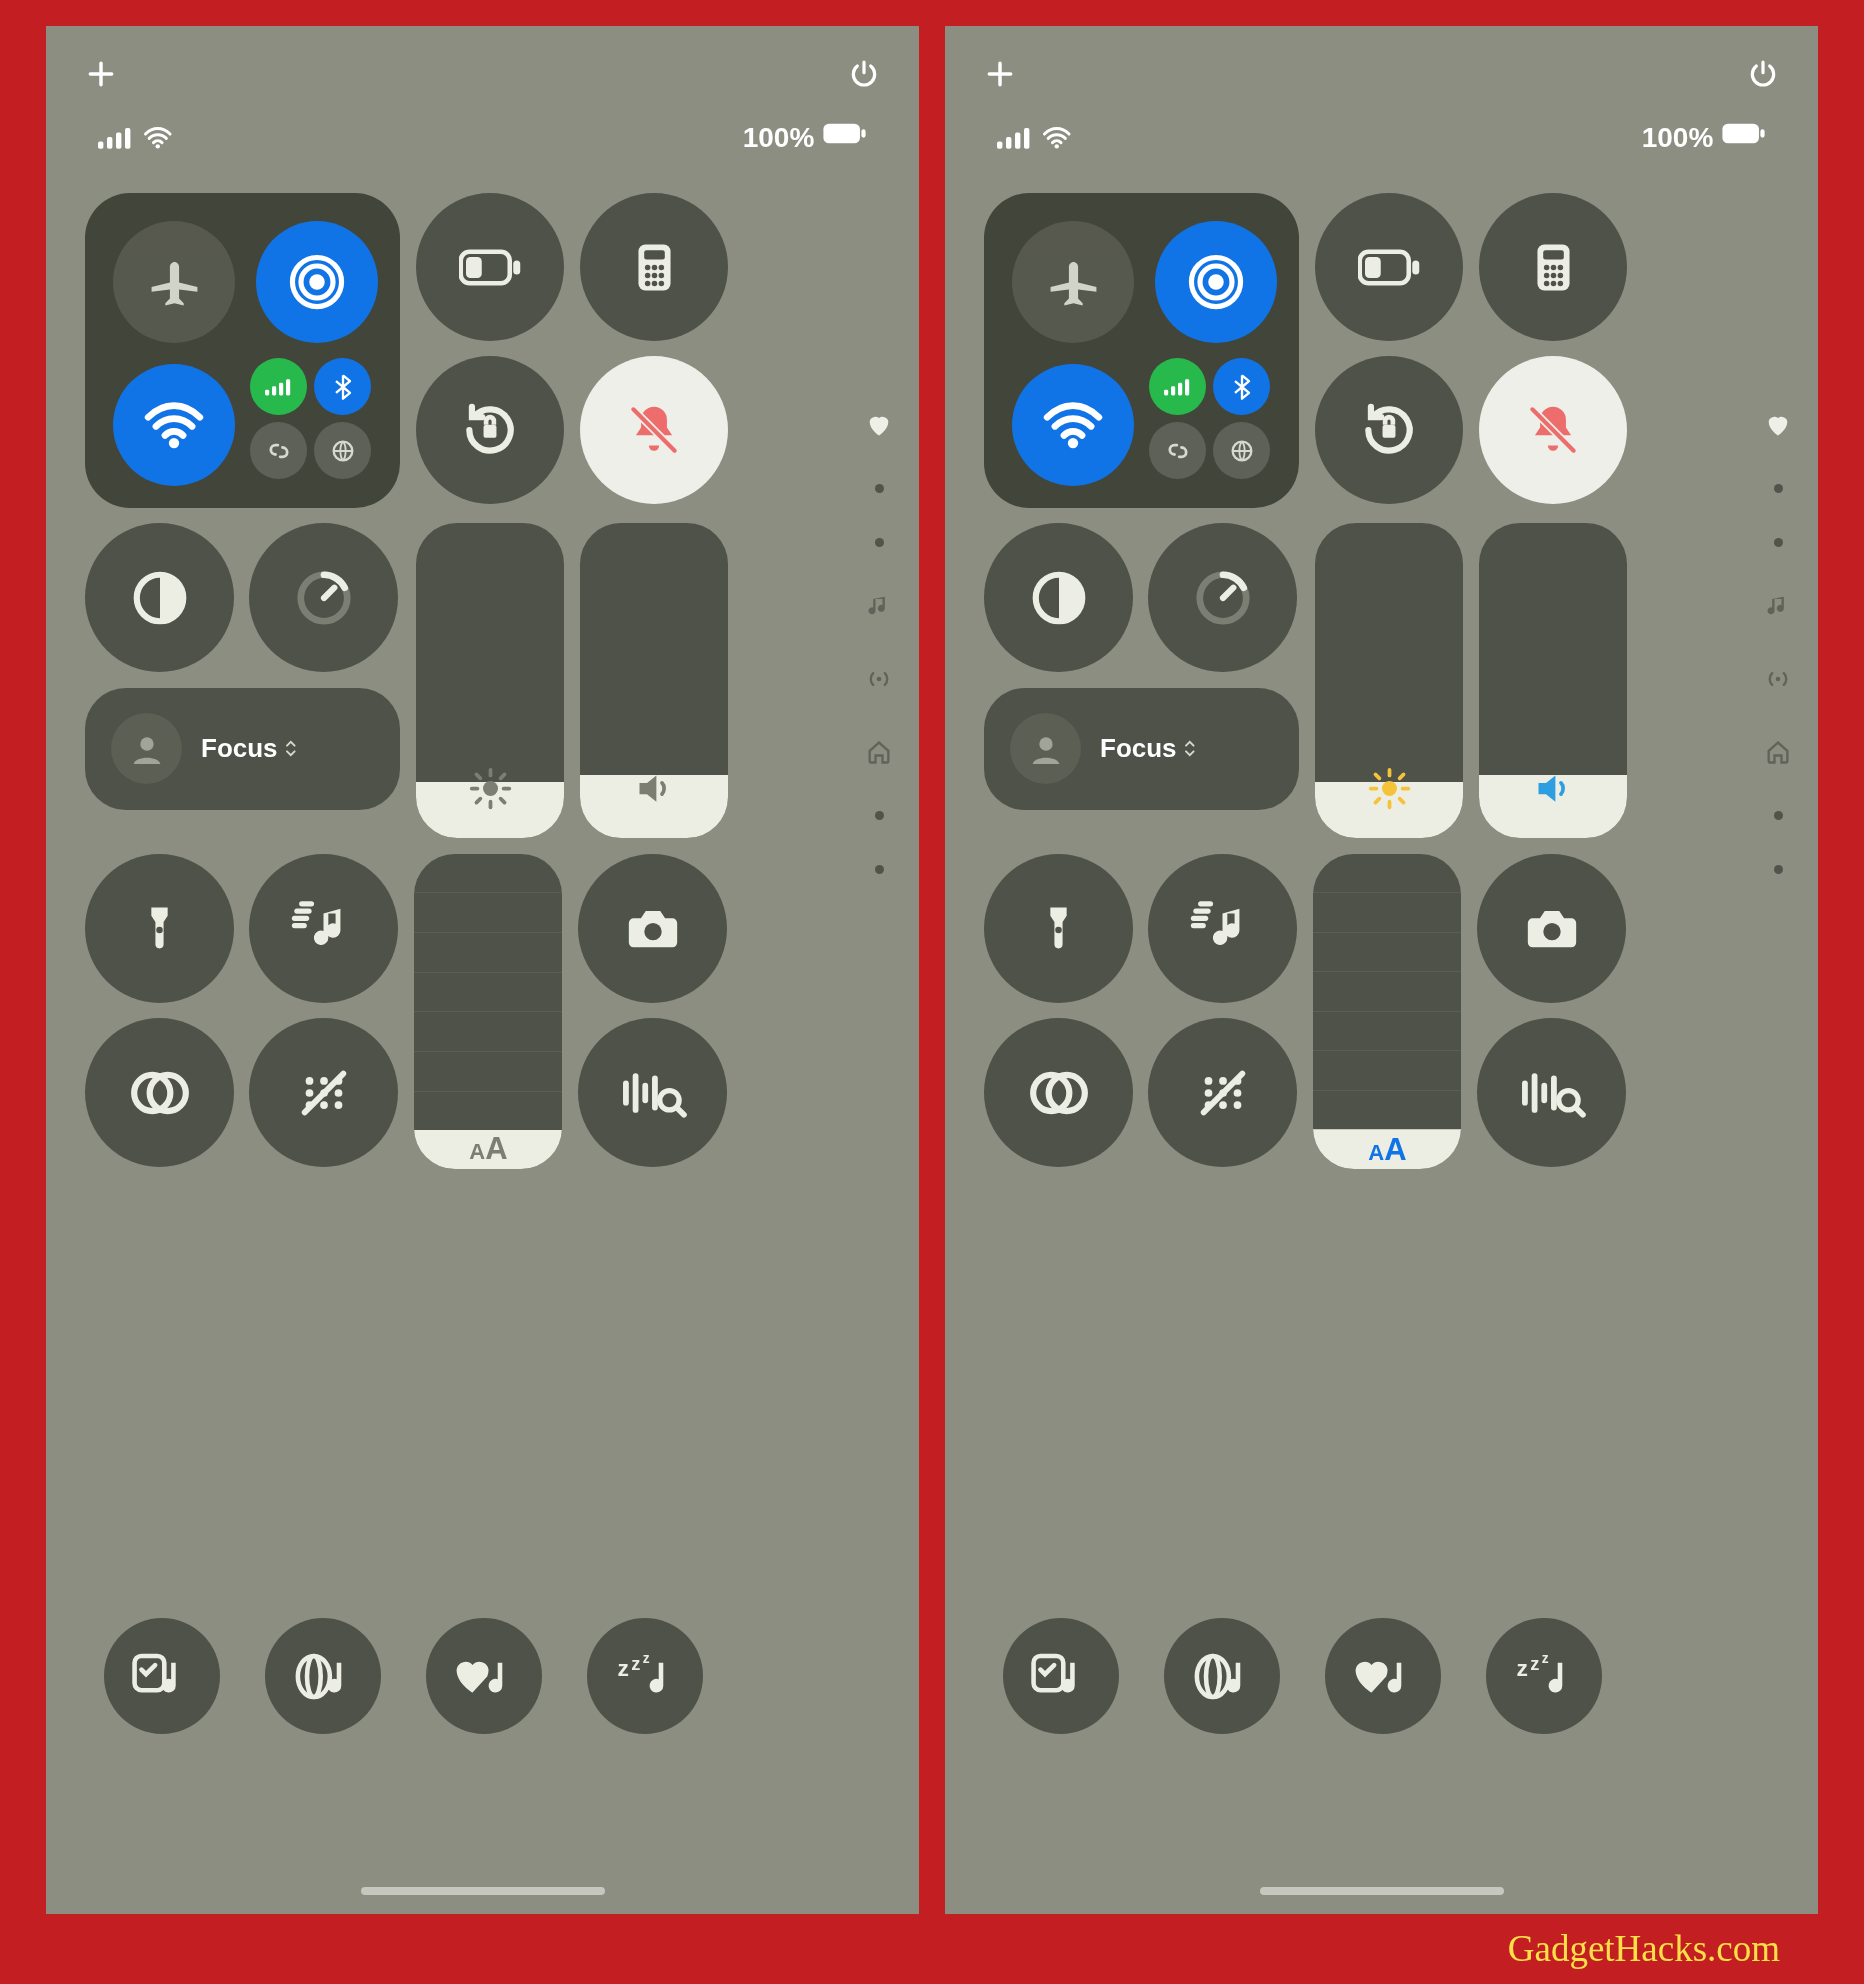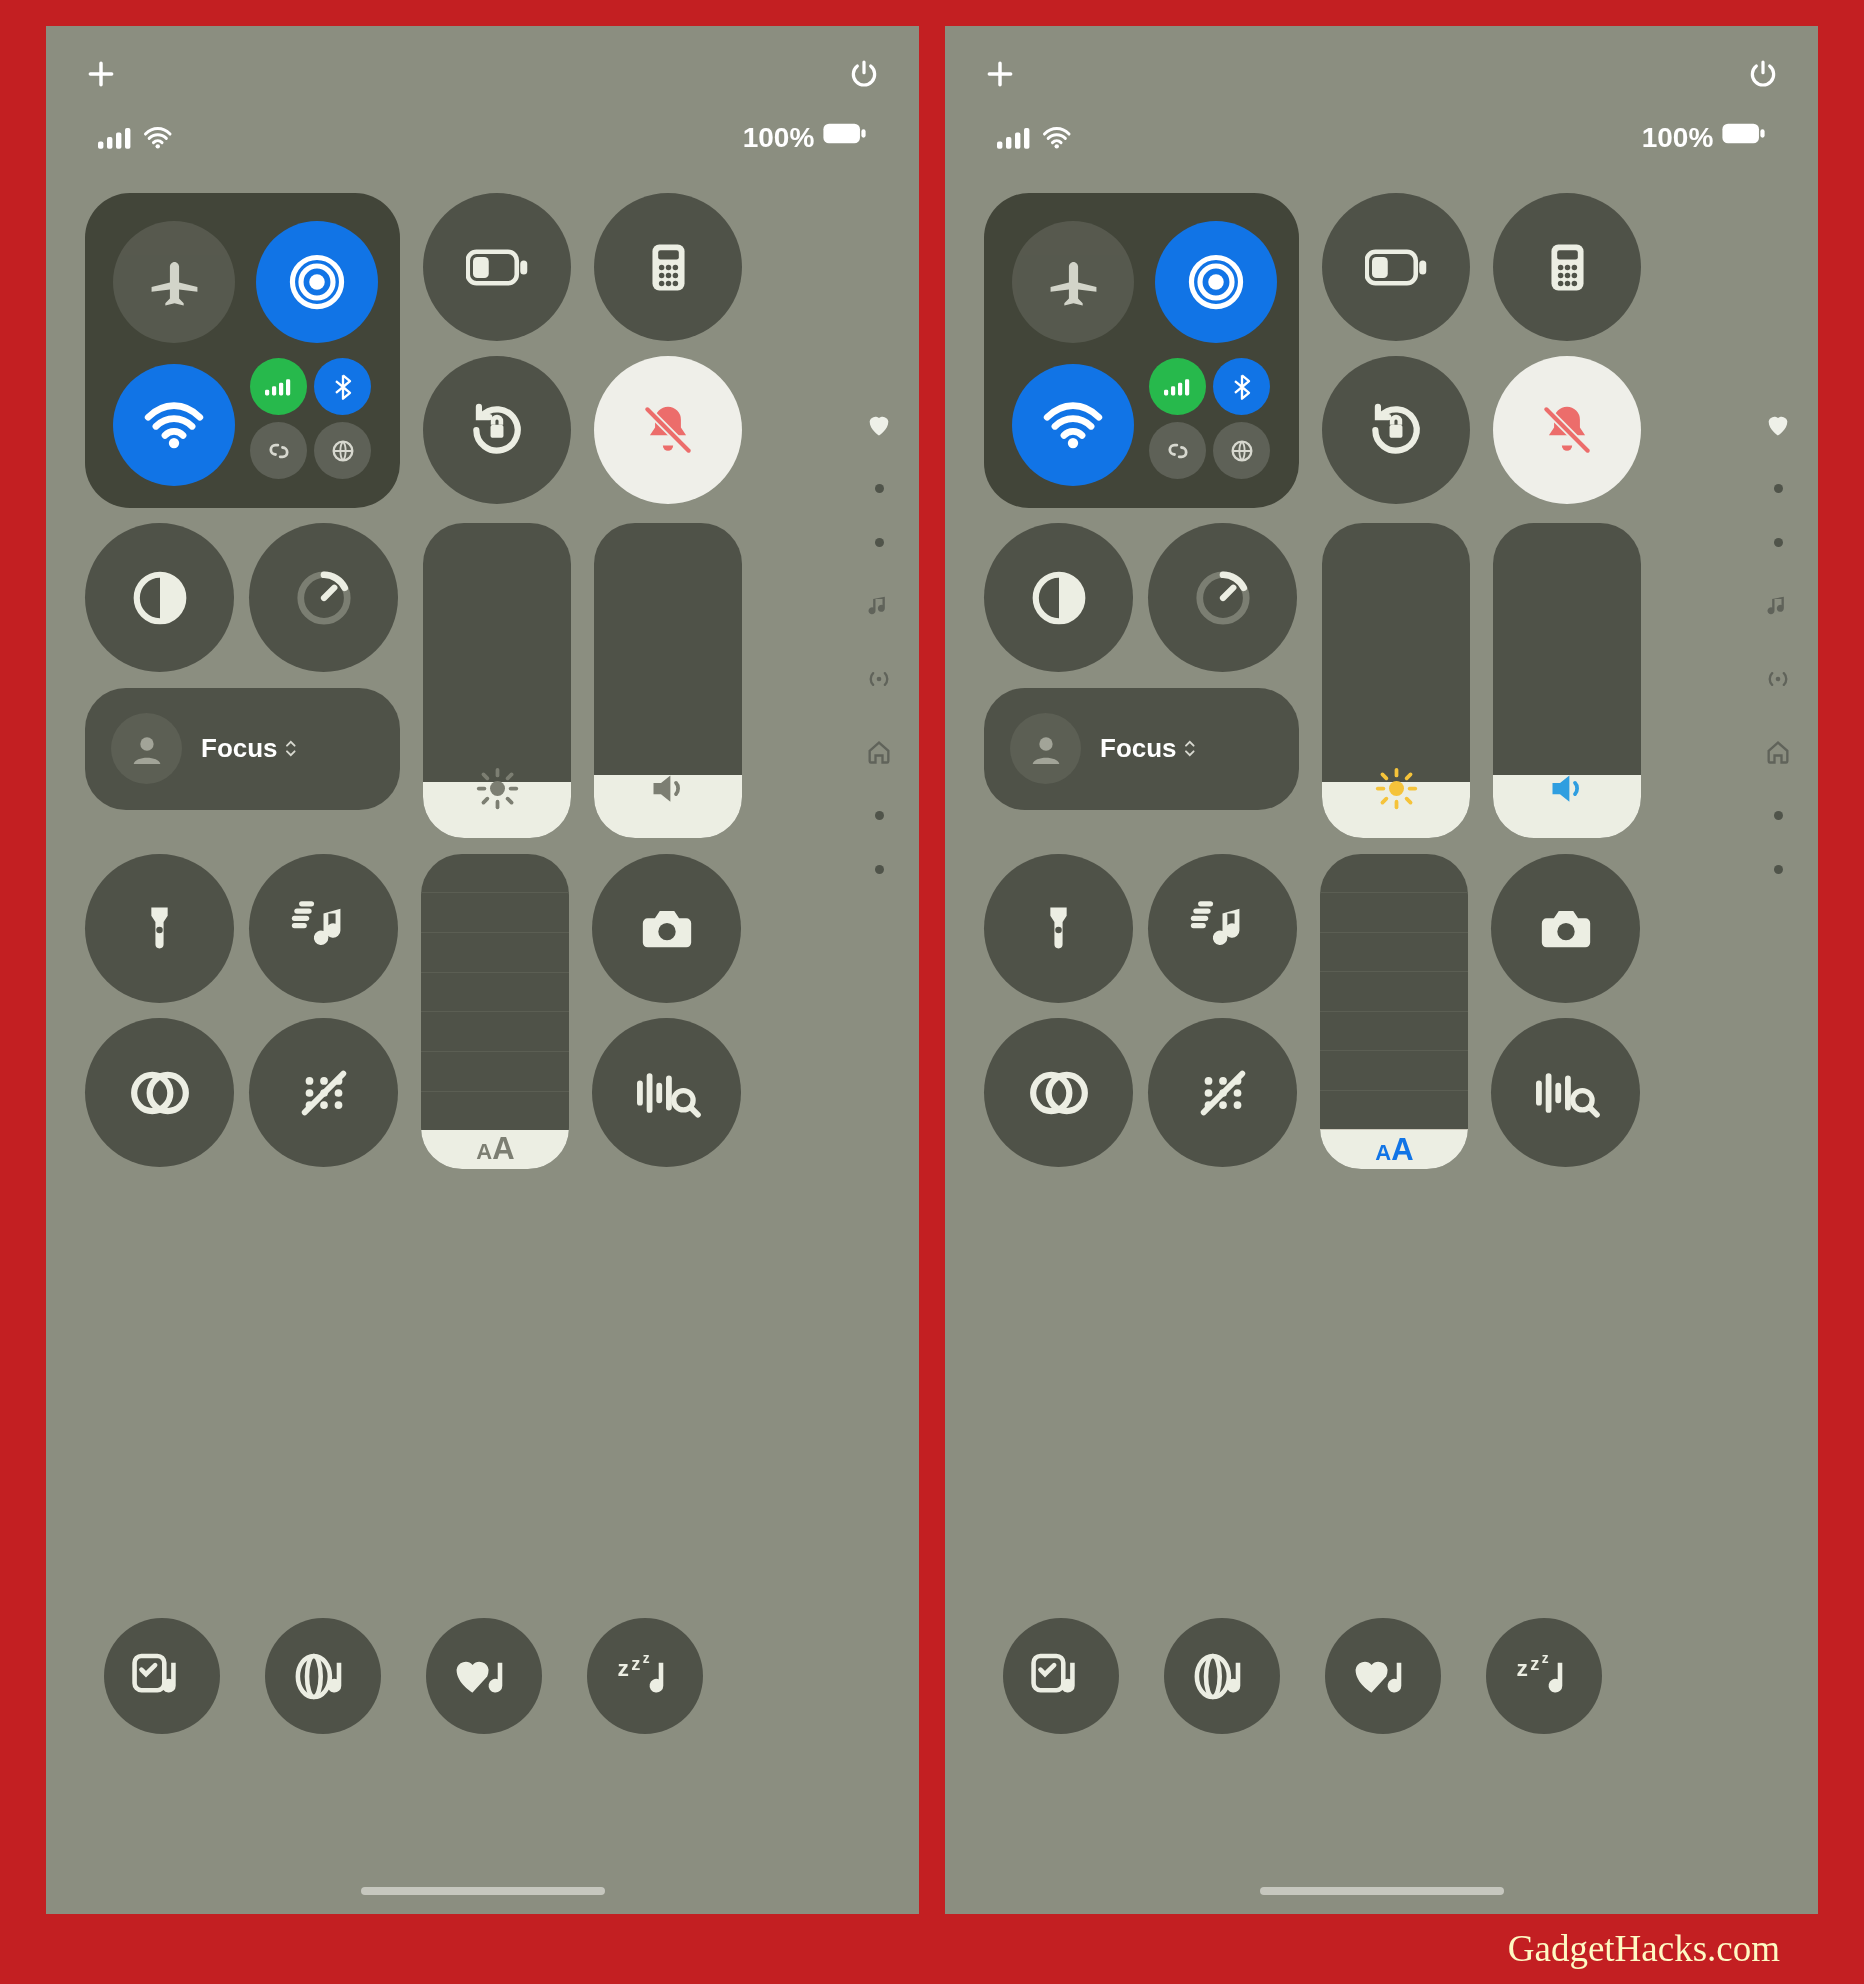--- a/index.html
+++ b/index.html
@@ -26,21 +26,21 @@
   .topbar { display: flex; justify-content: space-between; align-items: center; margin-bottom: 32px; }
   .topbar svg { width: 32px; height: 32px; }
   .statusbar { display: flex; justify-content: space-between; align-items: center; font-size: 28px; font-weight: 600; margin-bottom: 39px; padding: 0 13px; }
   .status-left { display: flex; gap: 9px; align-items: center; }
   .status-right { display: flex; gap: 7.7px; align-items: flex-start; }
   .grid-area { position: relative; }
   .page-dots { position: absolute; right: -13px; top: 218px; display: flex; flex-direction: column; gap: 45px; align-items: center; }
   .page-dots .dot { width: 9px; height: 9px; border-radius: 50%; background: #50544a; }
   .page-dots .heart, .page-dots .glyph { width: 28px; height: 28px; color: #eef0e8; }
 
-  .row { display: flex; gap: 23px; margin-bottom: 15.4px; }
+  .row { display: flex; gap: 16px; margin-bottom: 15.4px; }
 
   .tile { background: #4f5248; border-radius: 50%; width: 116px; height: 116px; display:flex; align-items:center; justify-content:center; }
   .tile.blue { background: #1174e6; }
   .tile.white { background: #efefe9; }
   .tile.dim { background: #5a5d52; opacity:0.85 }
 
   .connectivity {
     background: #424539; border-radius: 45px; width: 315px; height: 315px;
     display: grid; grid-template-columns: 1fr 1fr; gap: 20.5px; padding: 28px;
     position: relative;
@@ -78,21 +78,21 @@
     display:flex; align-items:center; gap:19px; padding:0 26px;
   }
   .focus-pill .avatar { width:71px; height:71px; border-radius:50%; background:#5c5f54; display:flex;align-items:center;justify-content:center; }
   .focus-pill .label { font-size:26px; font-weight:600; display:flex; align-items:center; gap:7.7px; }
 
   .bottom-row { position:absolute; bottom: 180px; left: 58px; display:flex; gap:45px; }
   .bottom-row .tile { width:116px; height:116px; background:#4f5248; }
 
   .home-indicator { position:absolute; bottom:19px; left:50%; transform:translateX(-50%); width:244px; height:7.7px; border-radius:3.9px; background:#c6c7be; }
 
-  .attribution { color:#fef9c3; font-family: Georgia, serif; font-size:37px; align-self:flex-end; margin-top:13px; margin-right:58px; }
+  .attribution { color:#fde047; font-family: Georgia, serif; font-size:37px; align-self:flex-end; margin-top:13px; margin-right:58px; }
 
   svg { display:block; }
 </style>
 </head>
 <body>
 
 <div class="frame-row">
 
   <div class="frame">
     <div class="topbar">

